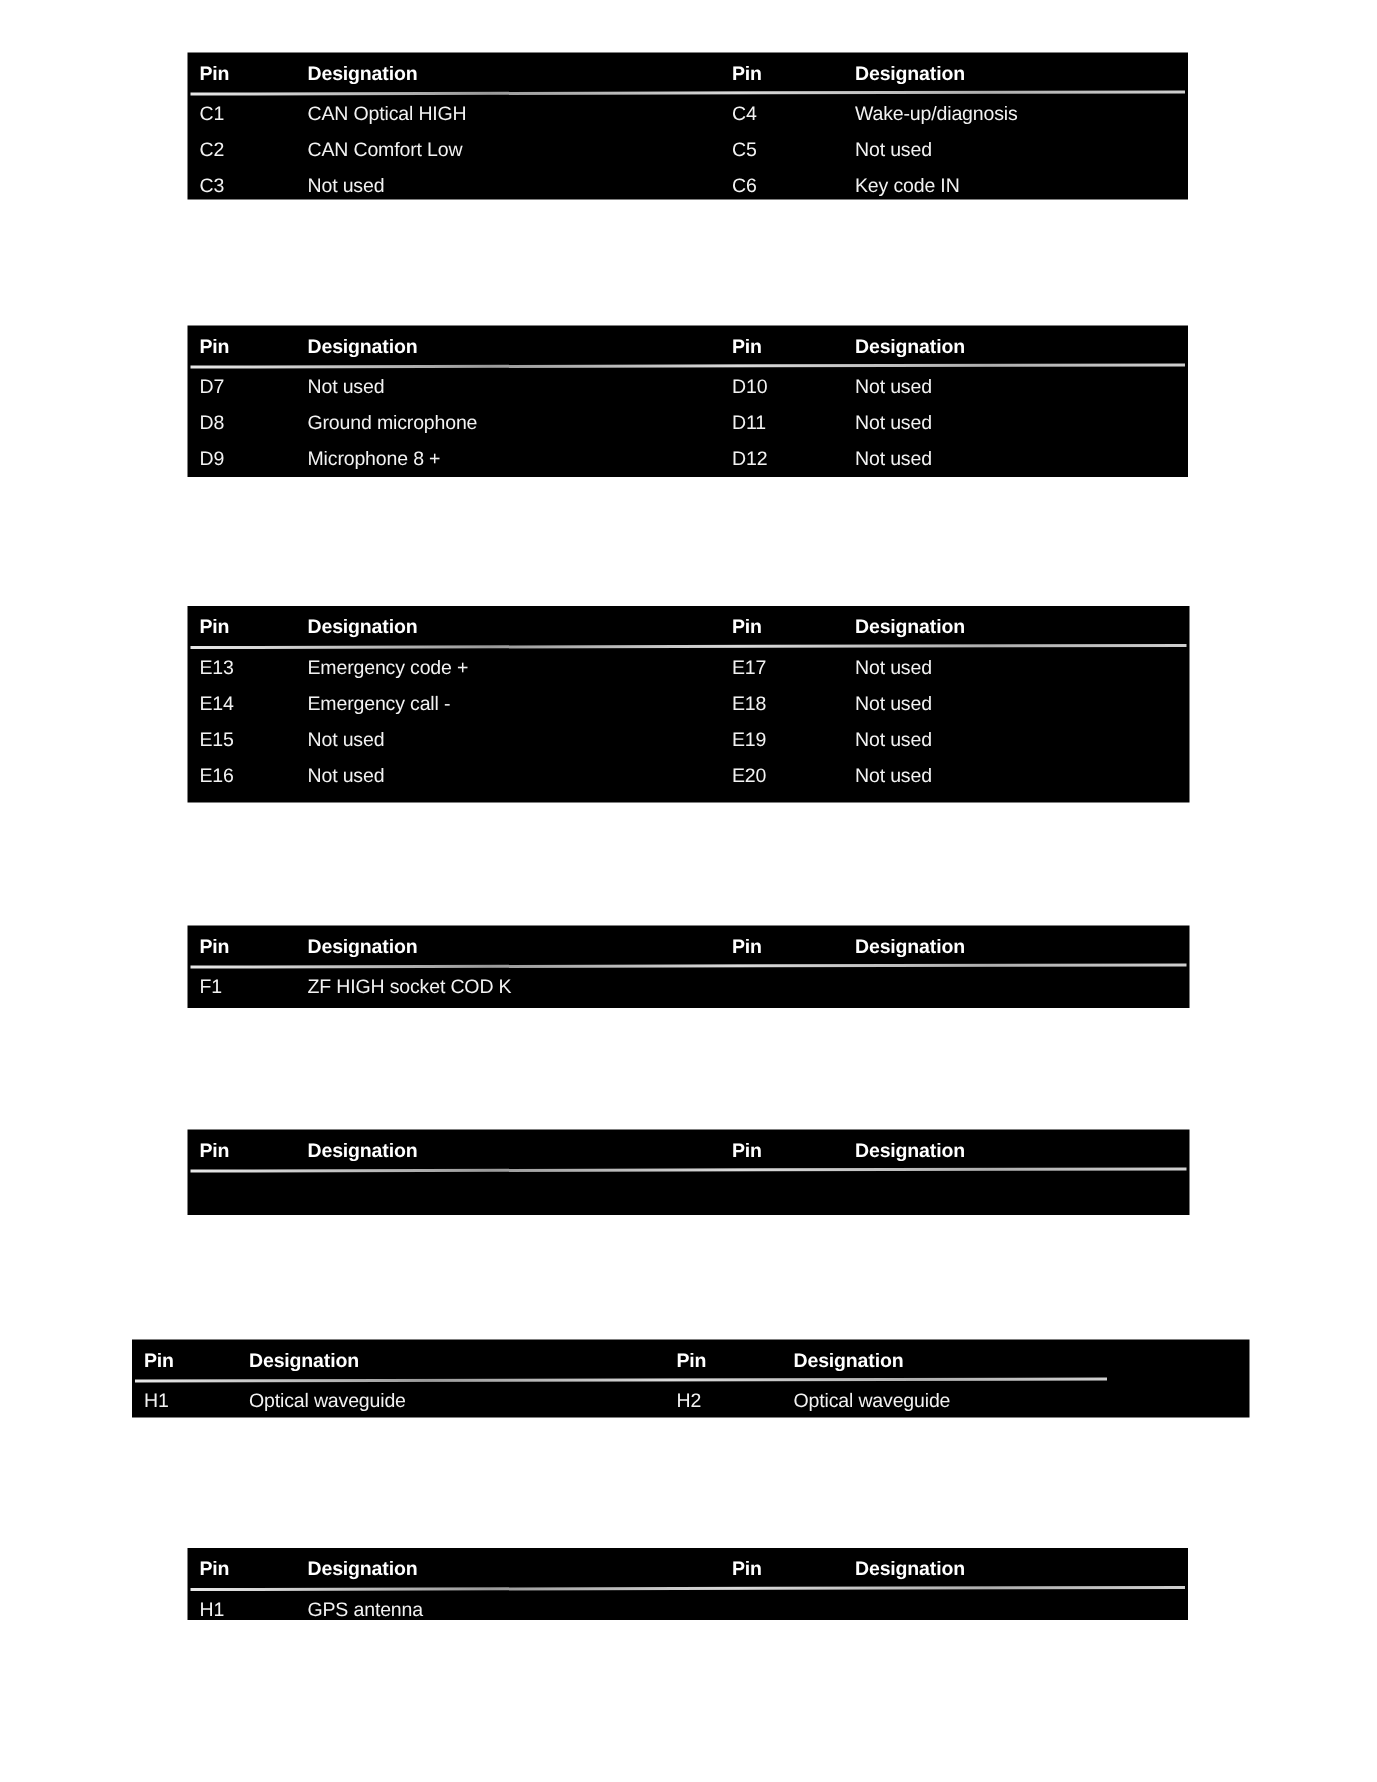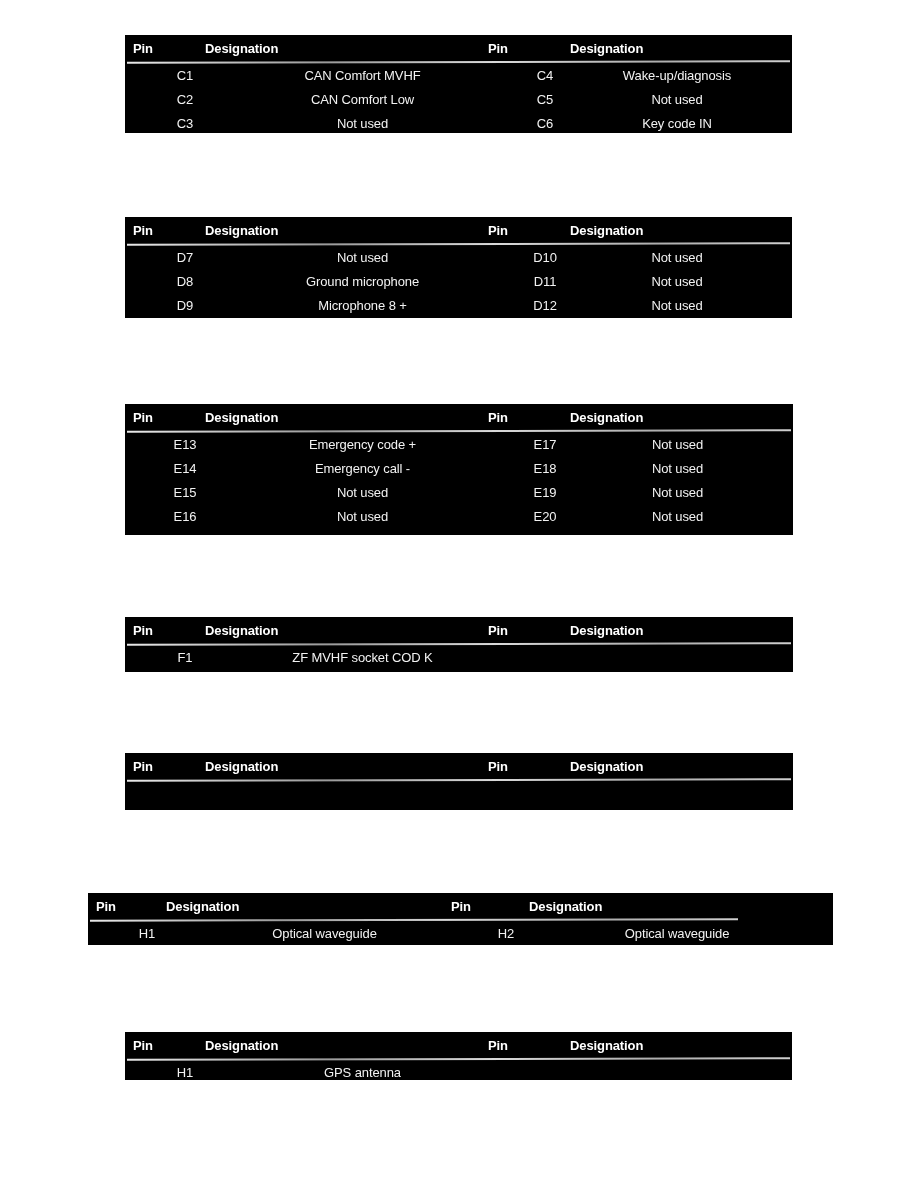--- a/index.html
+++ b/index.html
@@ -43,42 +43,41 @@
     margin:0 2px;
     background:linear-gradient(90deg,#e8e8e8,#9a9a9a 30%,#d9d9d9 55%,#aeaeae 80%,#cfcfcf);
     transform:rotate(-0.12deg);
   }
   .t6 .rule { width:87%; }
   .row {
     display:grid;
     grid-template-columns:72px 283px 82px 1fr;
     height:24px;
     align-items:center;
-    padding:0 24px;
-    text-align:center;
+    padding:0 8px;
   }
   .t6 .row { grid-template-columns:70px 285px 78px 1fr; }
   .cell { white-space:nowrap; overflow:hidden; }
 </style>
 </head>
 <body>
 
 <div class="page">
 
   <div class="pin-table t1">
     <div class="hdr">
       <span class="cell">Pin</span>
       <span class="cell">Designation</span>
       <span class="cell">Pin</span>
       <span class="cell">Designation</span>
     </div>
     <div class="rule"></div>
     <div class="row">
       <span class="cell">C1</span>
-      <span class="cell">CAN Comfort MVHF</span>
+      <span class="cell">CAN Optical HIGH</span>
       <span class="cell">C4</span>
       <span class="cell">Wake-up/diagnosis</span>
     </div>
     <div class="row">
       <span class="cell">C2</span>
       <span class="cell">CAN Comfort Low</span>
       <span class="cell">C5</span>
       <span class="cell">Not used</span>
     </div>
     <div class="row">
@@ -154,21 +153,21 @@
   <div class="pin-table t4">
     <div class="hdr">
       <span class="cell">Pin</span>
       <span class="cell">Designation</span>
       <span class="cell">Pin</span>
       <span class="cell">Designation</span>
     </div>
     <div class="rule"></div>
     <div class="row">
       <span class="cell">F1</span>
-      <span class="cell">ZF MVHF socket COD K</span>
+      <span class="cell">ZF HIGH socket COD K</span>
       <span class="cell"></span>
       <span class="cell"></span>
     </div>
   </div>
 
   <div class="pin-table t5">
     <div class="hdr">
       <span class="cell">Pin</span>
       <span class="cell">Designation</span>
       <span class="cell">Pin</span>

